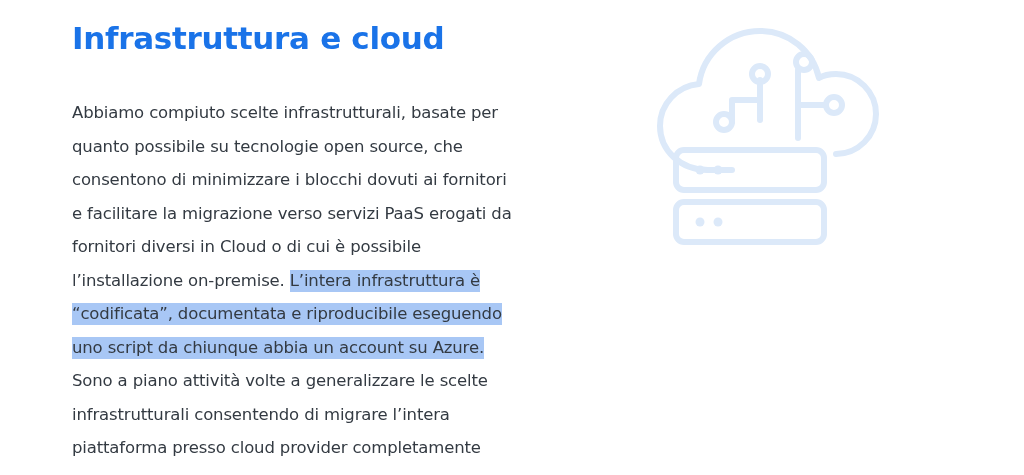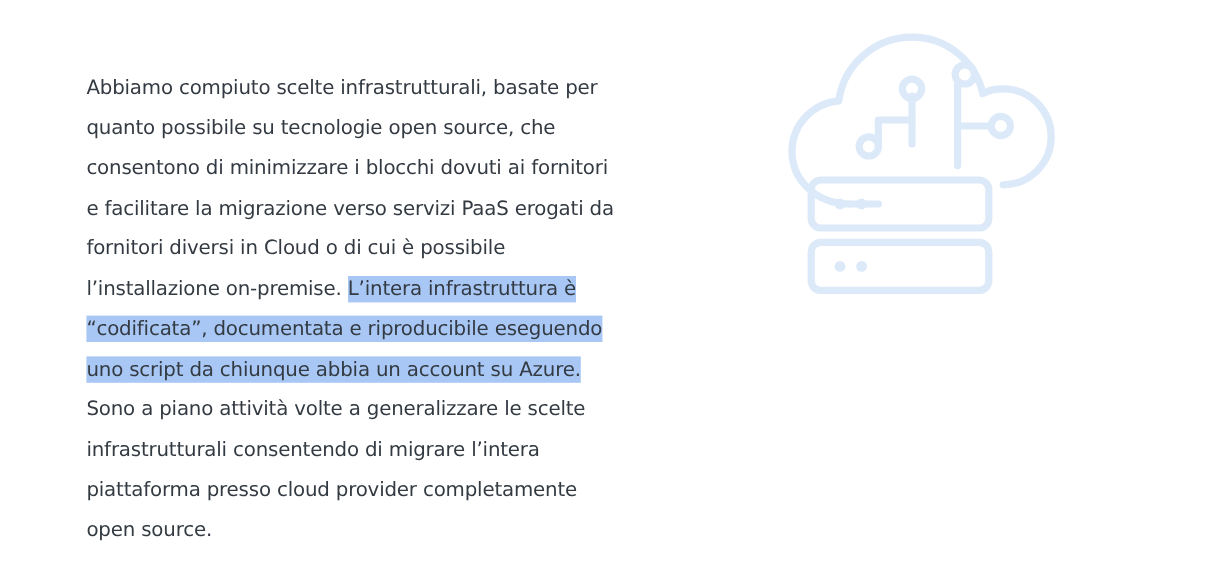--- a/index.html
+++ b/index.html
@@ -60,20 +60,21 @@
   .illustration svg {
     display: block;
   }
 </style>
 </head>
 <body>
 
 <div class="page">
 
   <div class="content-col">
+    <h1 class="heading">Infrastruttura e cloud</h1>
 
     <p class="body-text"><span>Abbiamo compiuto scelte infrastrutturali, basate per quanto possibile su tecnologie open source, che consentono di minimizzare i blocchi dovuti ai fornitori e facilitare la migrazione verso servizi PaaS erogati da fornitori diversi in Cloud o di cui è possibile l’installazione on-premise. </span><span class="hl">L’intera infrastruttura è “codificata”, documentata e riproducibile eseguendo uno script da chiunque abbia un account su Azure.</span><span> Sono a piano attività volte a generalizzare le scelte infrastrutturali consentendo di migrare l’intera piattaforma presso cloud provider completamente open source.</span></p>
   </div>
 
   <div class="illustration">
     <svg width="300" height="280" viewBox="0 0 300 280" fill="none" stroke="#dce9f9" stroke-width="6" stroke-linecap="round" stroke-linejoin="round">
 
       <path d="M88 160 C60 160 40 140 40 116 C40 94 57 76 79 74 C83 44 109 21 140 21 C169 21 193 41 199 68 C204 65 210 64 216 64 C238 64 256 82 256 104 C256 126 238 144 216 144" fill="none"></path>
       <path d="M88 160 C88 160 100 160 112 160" fill="none"></path>
 

